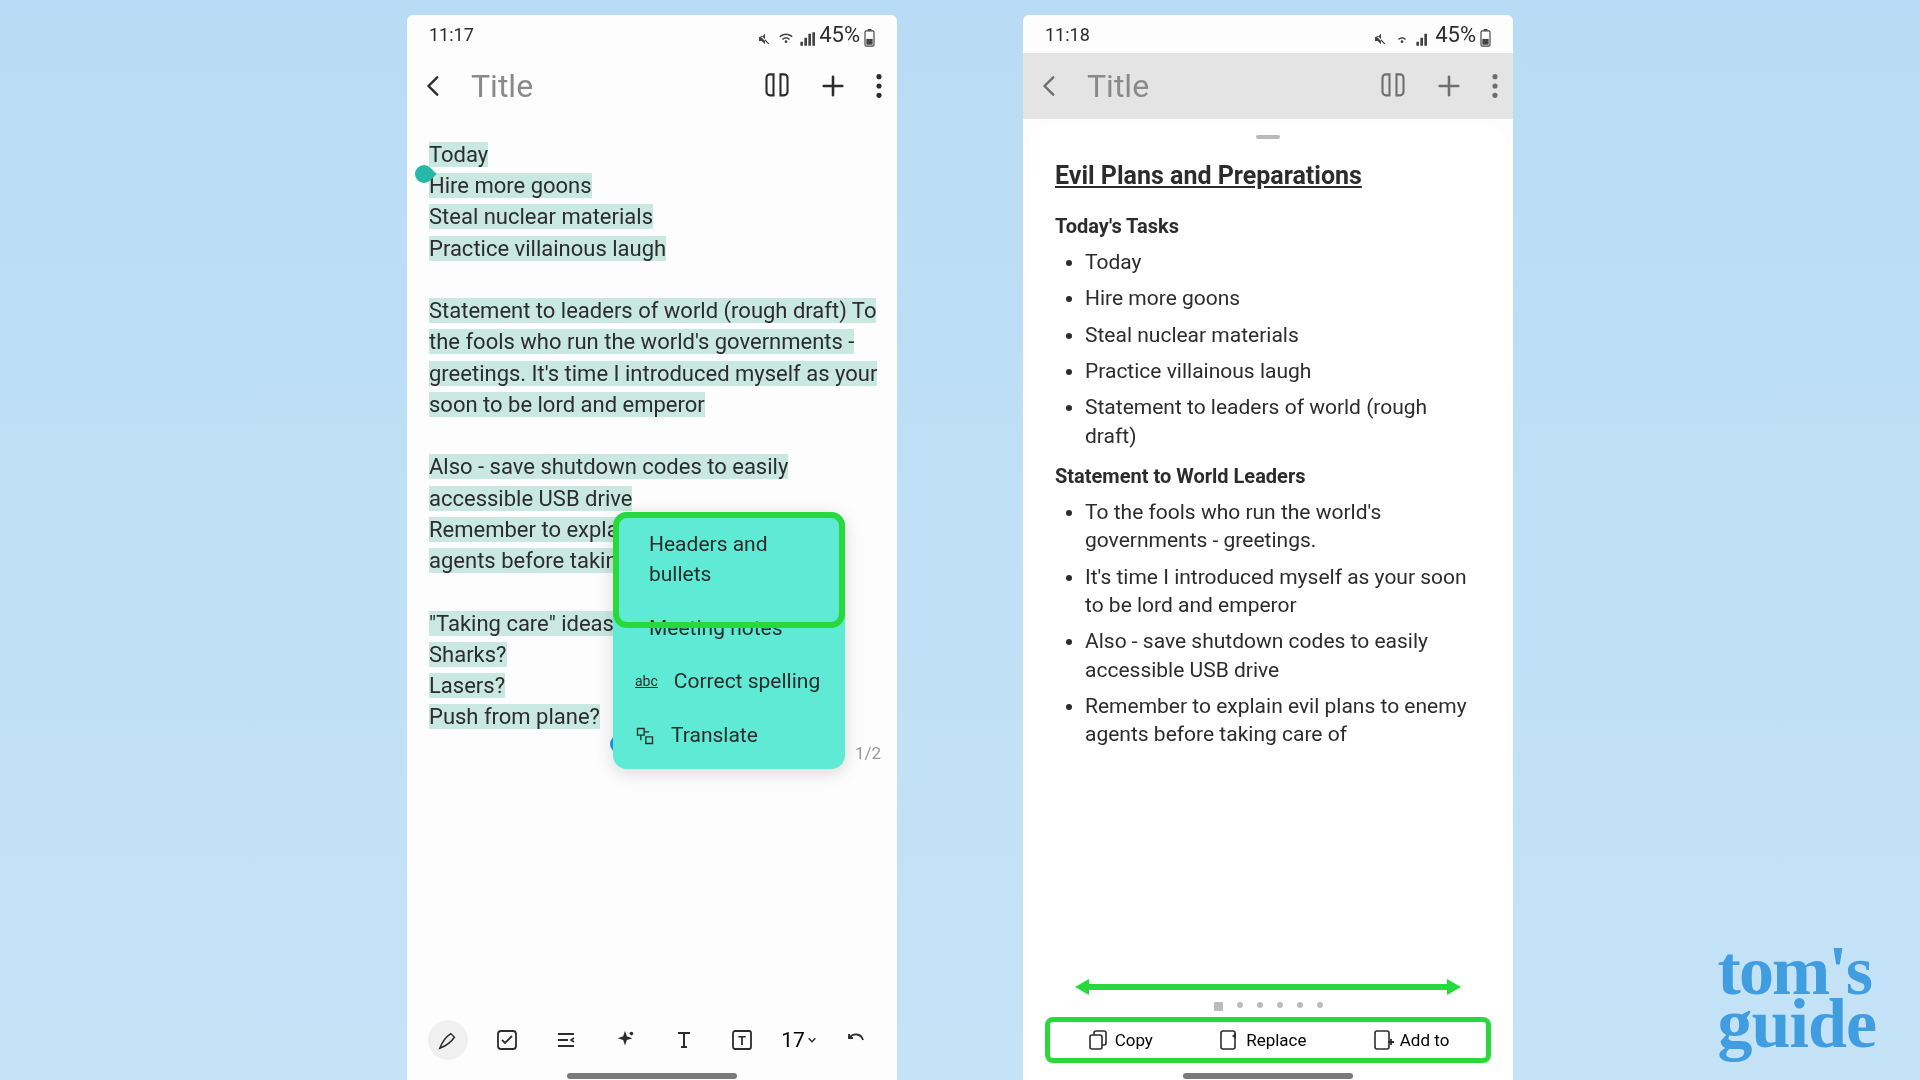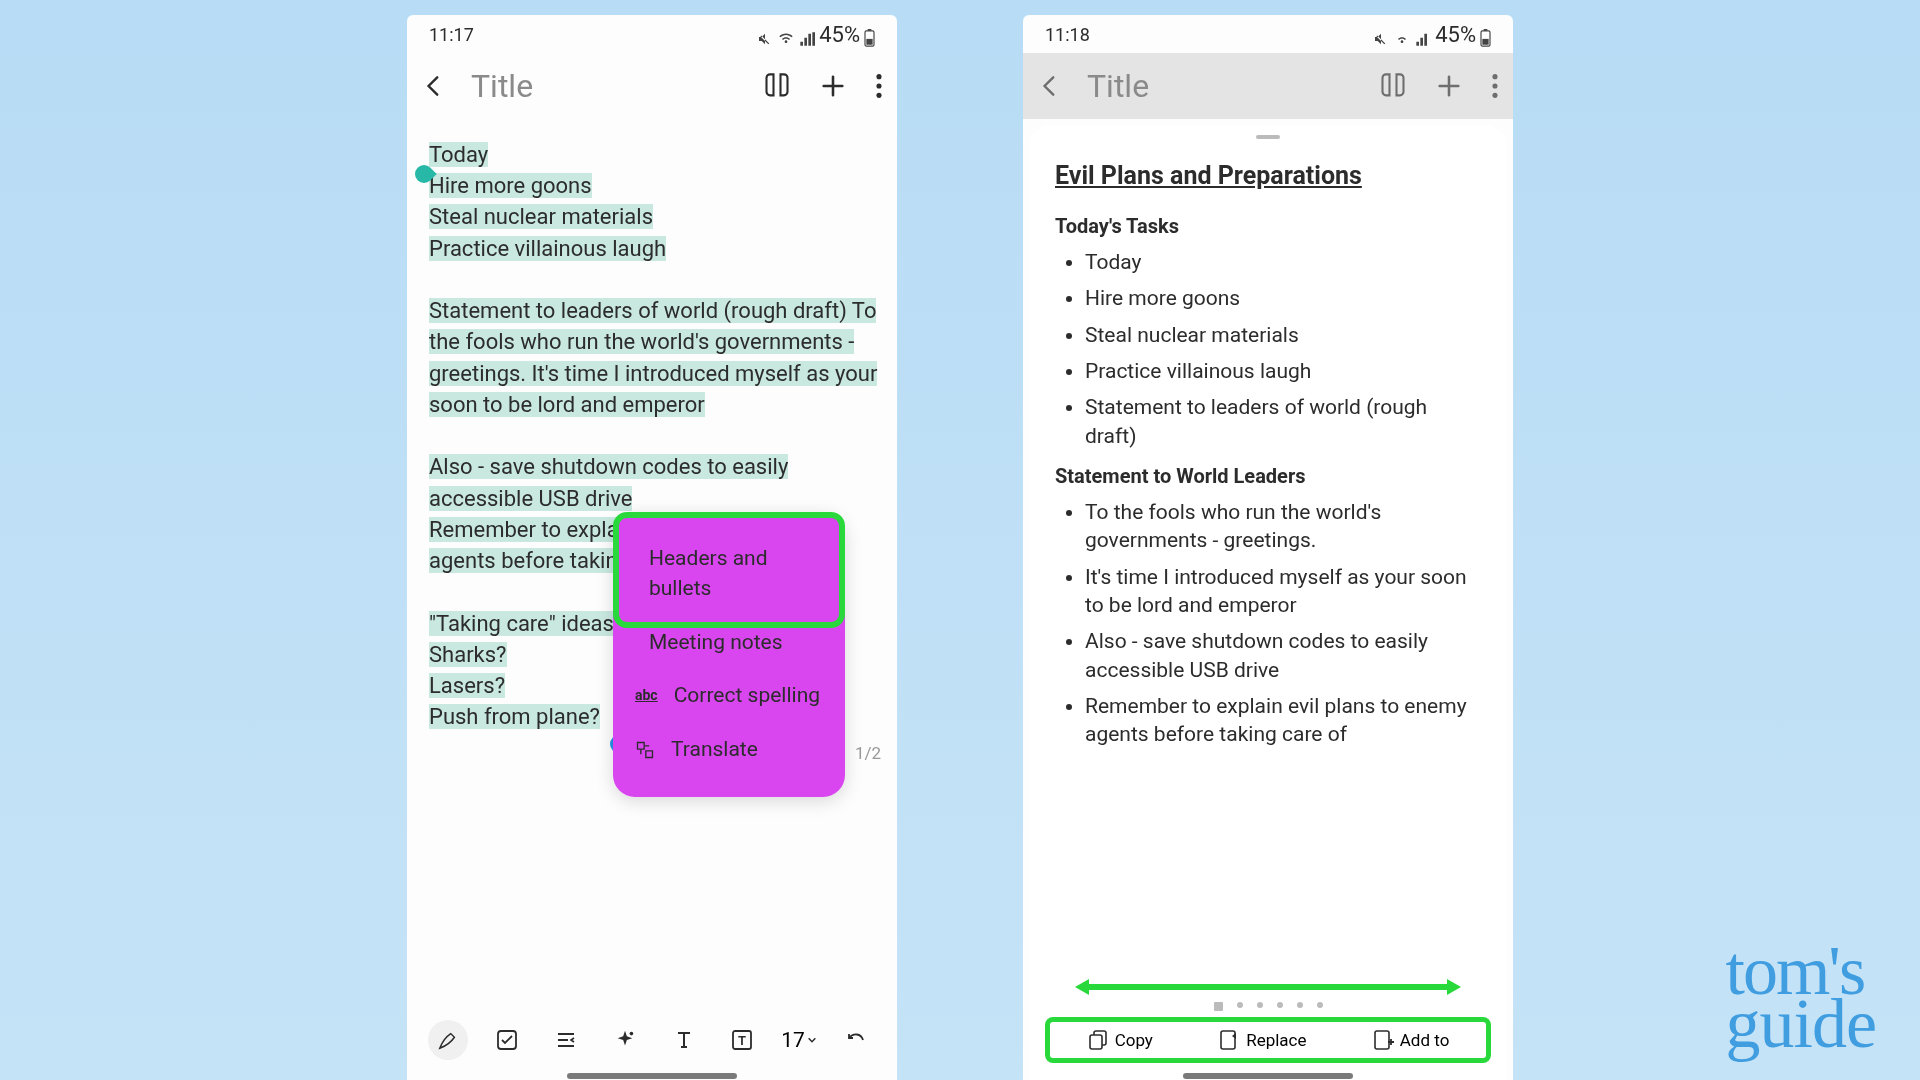--- a/index.html
+++ b/index.html
@@ -79,24 +79,24 @@
   height: 18px;
   background: #2893e8;
   border-radius: 50% 50% 50% 0;
   transform: rotate(-45deg);
 }
 .context-menu {
   position: absolute;
   left: 206px;
   top: 393px;
   width: 232px;
-  background: #d946ef;
-  border-radius: 22px;
+  background: #5eead4;
+  border-radius: 14px;
   box-shadow: 0 4px 18px rgba(0,0,0,.15);
-  padding: 20px 0;
+  padding: 6px 0;
 }
 .green-box-1 {
   position: absolute;
   left: 0;
   top: 0;
   right: 0;
   height: 116px;
   border: 6px solid #29d93b;
   border-radius: 14px;
   pointer-events: none;
@@ -197,21 +197,21 @@
   border-radius: 8px;
   padding: 6px 4px;
 }
 .action-btn { display: flex; align-items: center; gap: 4px; font-size: 17px; }
 .watermark {
   position: absolute;
   right: 44px;
   bottom: 30px;
   font-family: Georgia, "Times New Roman", serif;
   font-size: 70px;
-  font-weight: 400;
+  font-weight: 700;
   color: #3f9de0;
   line-height: .75;
   letter-spacing: -2px;
 }
 .watermark .line2 { display: block; letter-spacing: -1px; }
 svg { display: block; }
 </style>
 </head>
 <body>
 
@@ -296,21 +296,21 @@
 
       <div class="context-menu">
         <div class="green-box-1"></div>
         <div class="menu-item indent">
           <span>Headers and bullets</span>
         </div>
         <div class="menu-item indent">
           <span>Meeting notes</span>
         </div>
         <div class="menu-item">
-          <span style="font-size:14px;font-weight:700;text-decoration:underline">abc</span>
+          <span style="font-size:14px;font-weight:400;text-decoration:underline">abc</span>
           <span>Correct spelling</span>
         </div>
         <div class="menu-item">
           <span>
             <svg width="20" height="20" viewBox="0 0 24 24">
                 <path d="M3 3h8v8H3zM13 13h8v8h-8zM11 7h6M7 11v6" stroke="#2c2c2c" stroke-width="1.6" fill="none"></path>
               </svg>
           </span>
           <span>Translate</span>
         </div>

